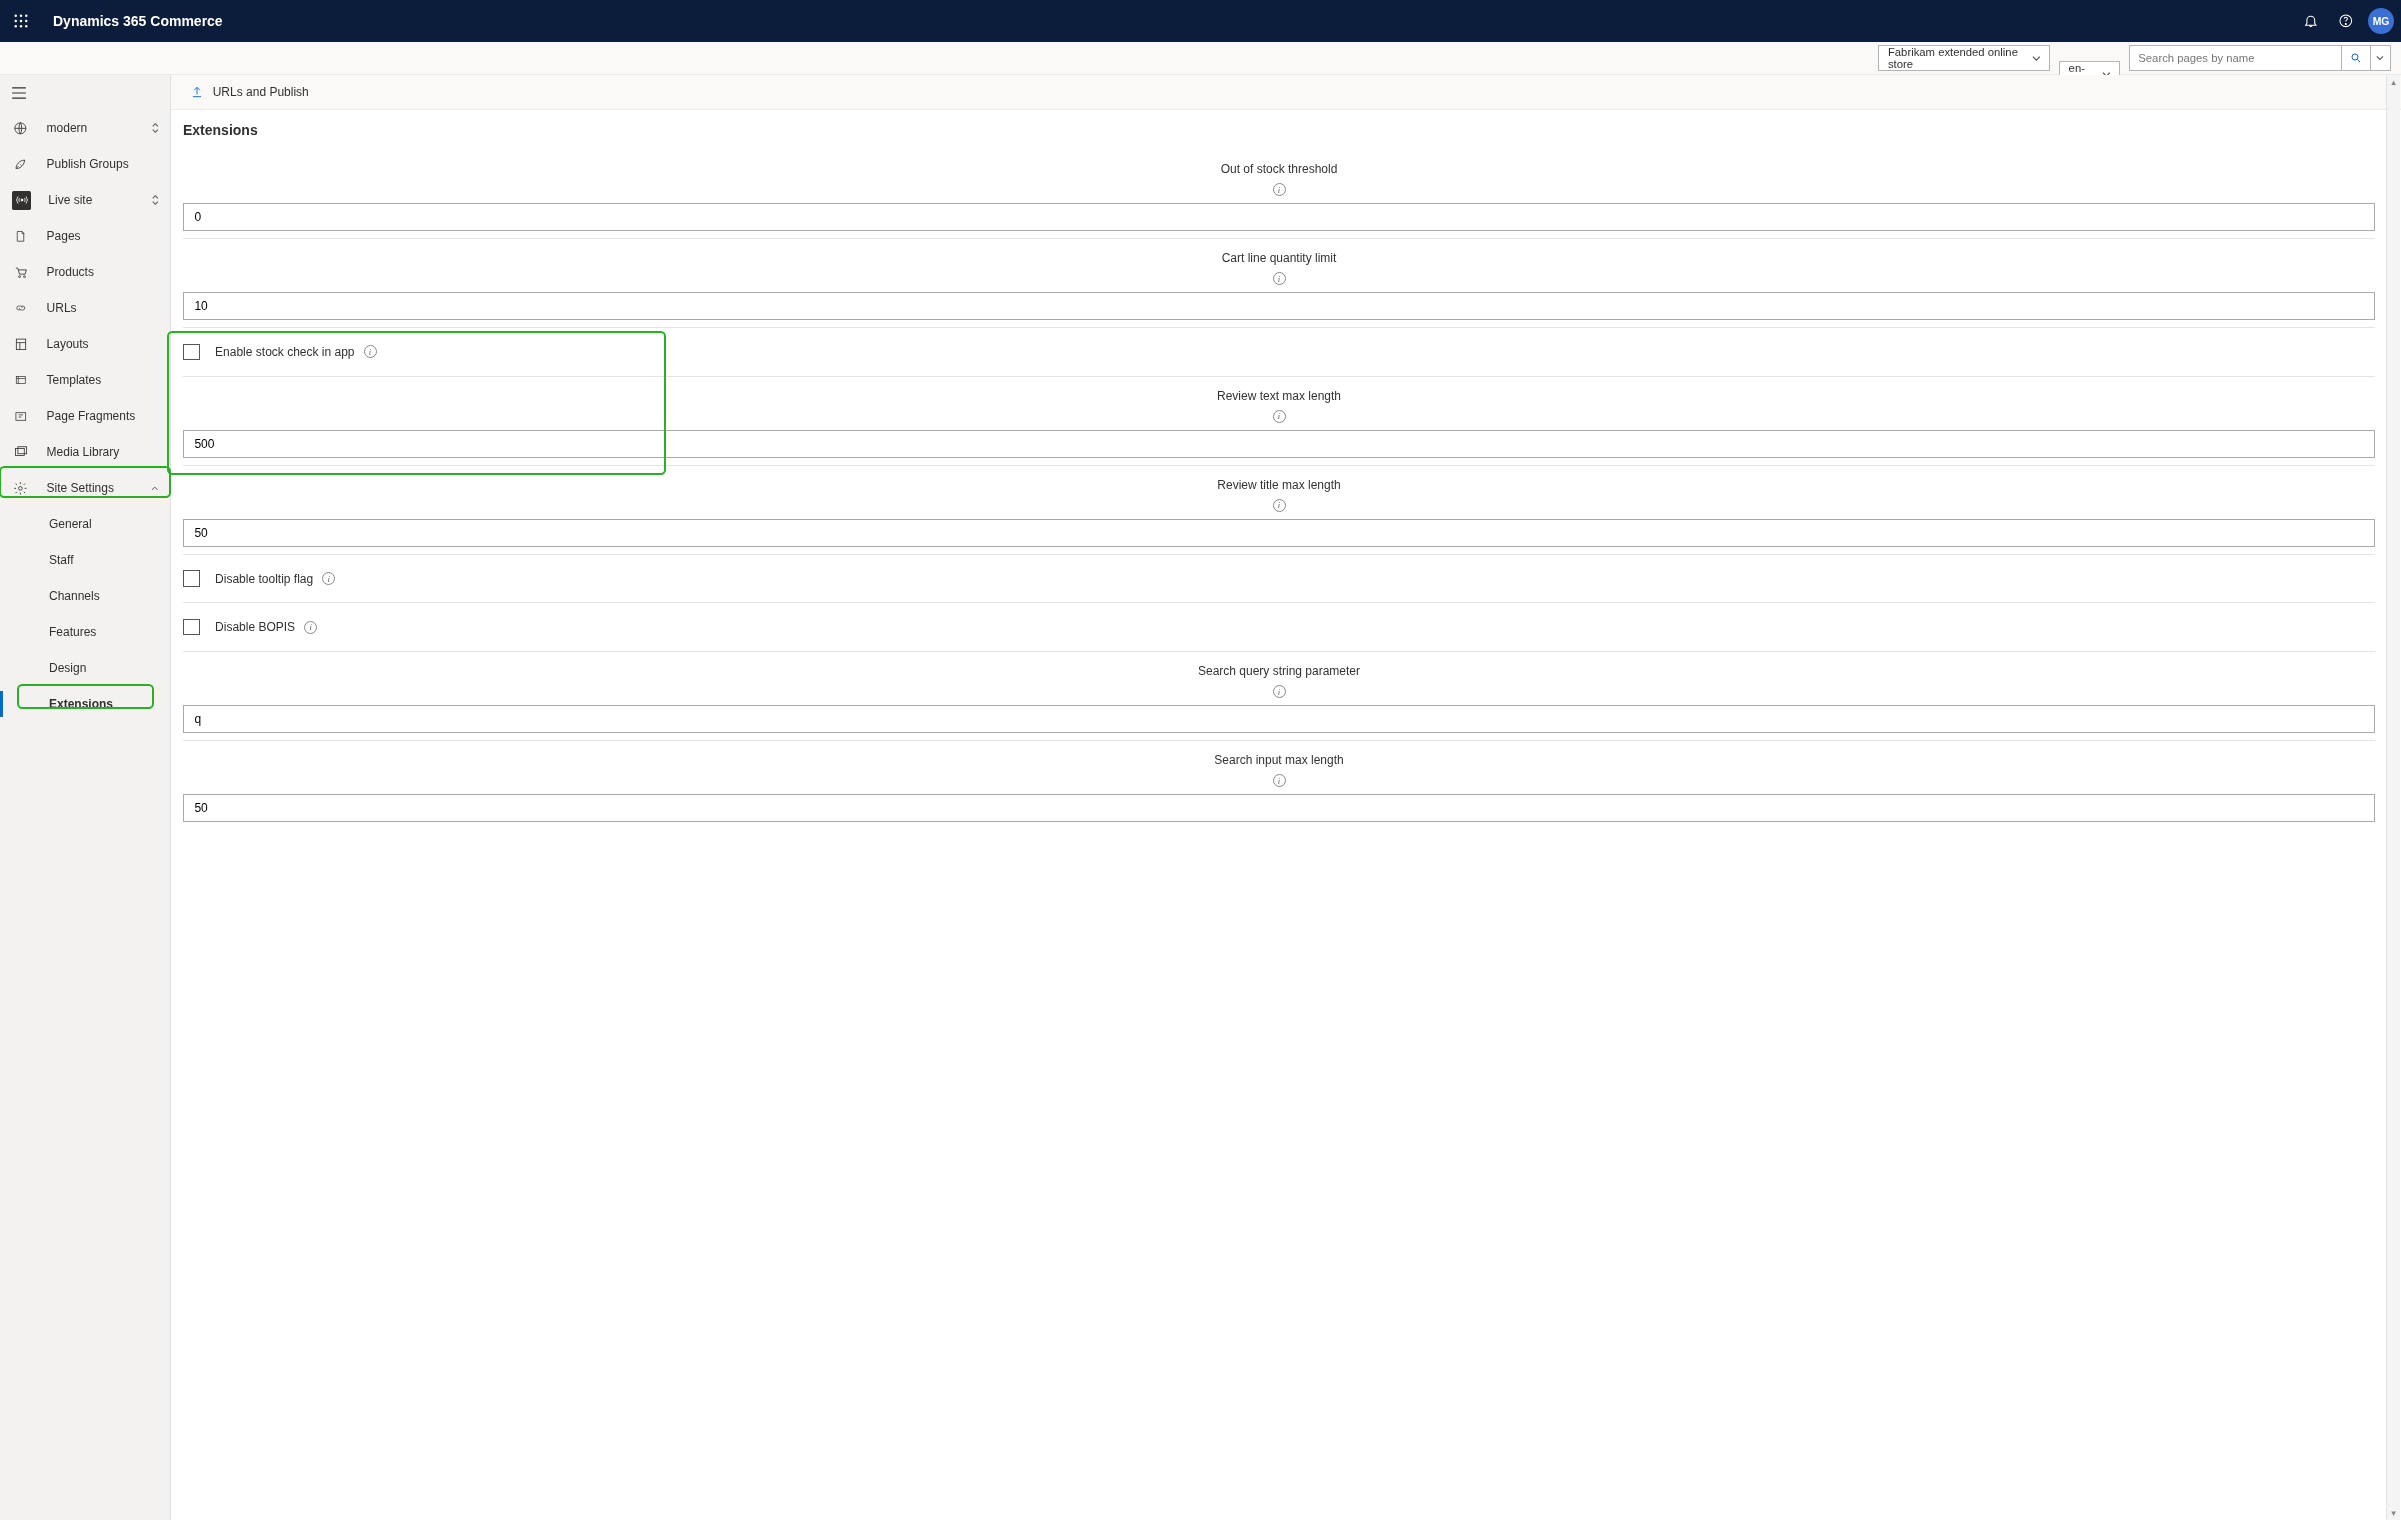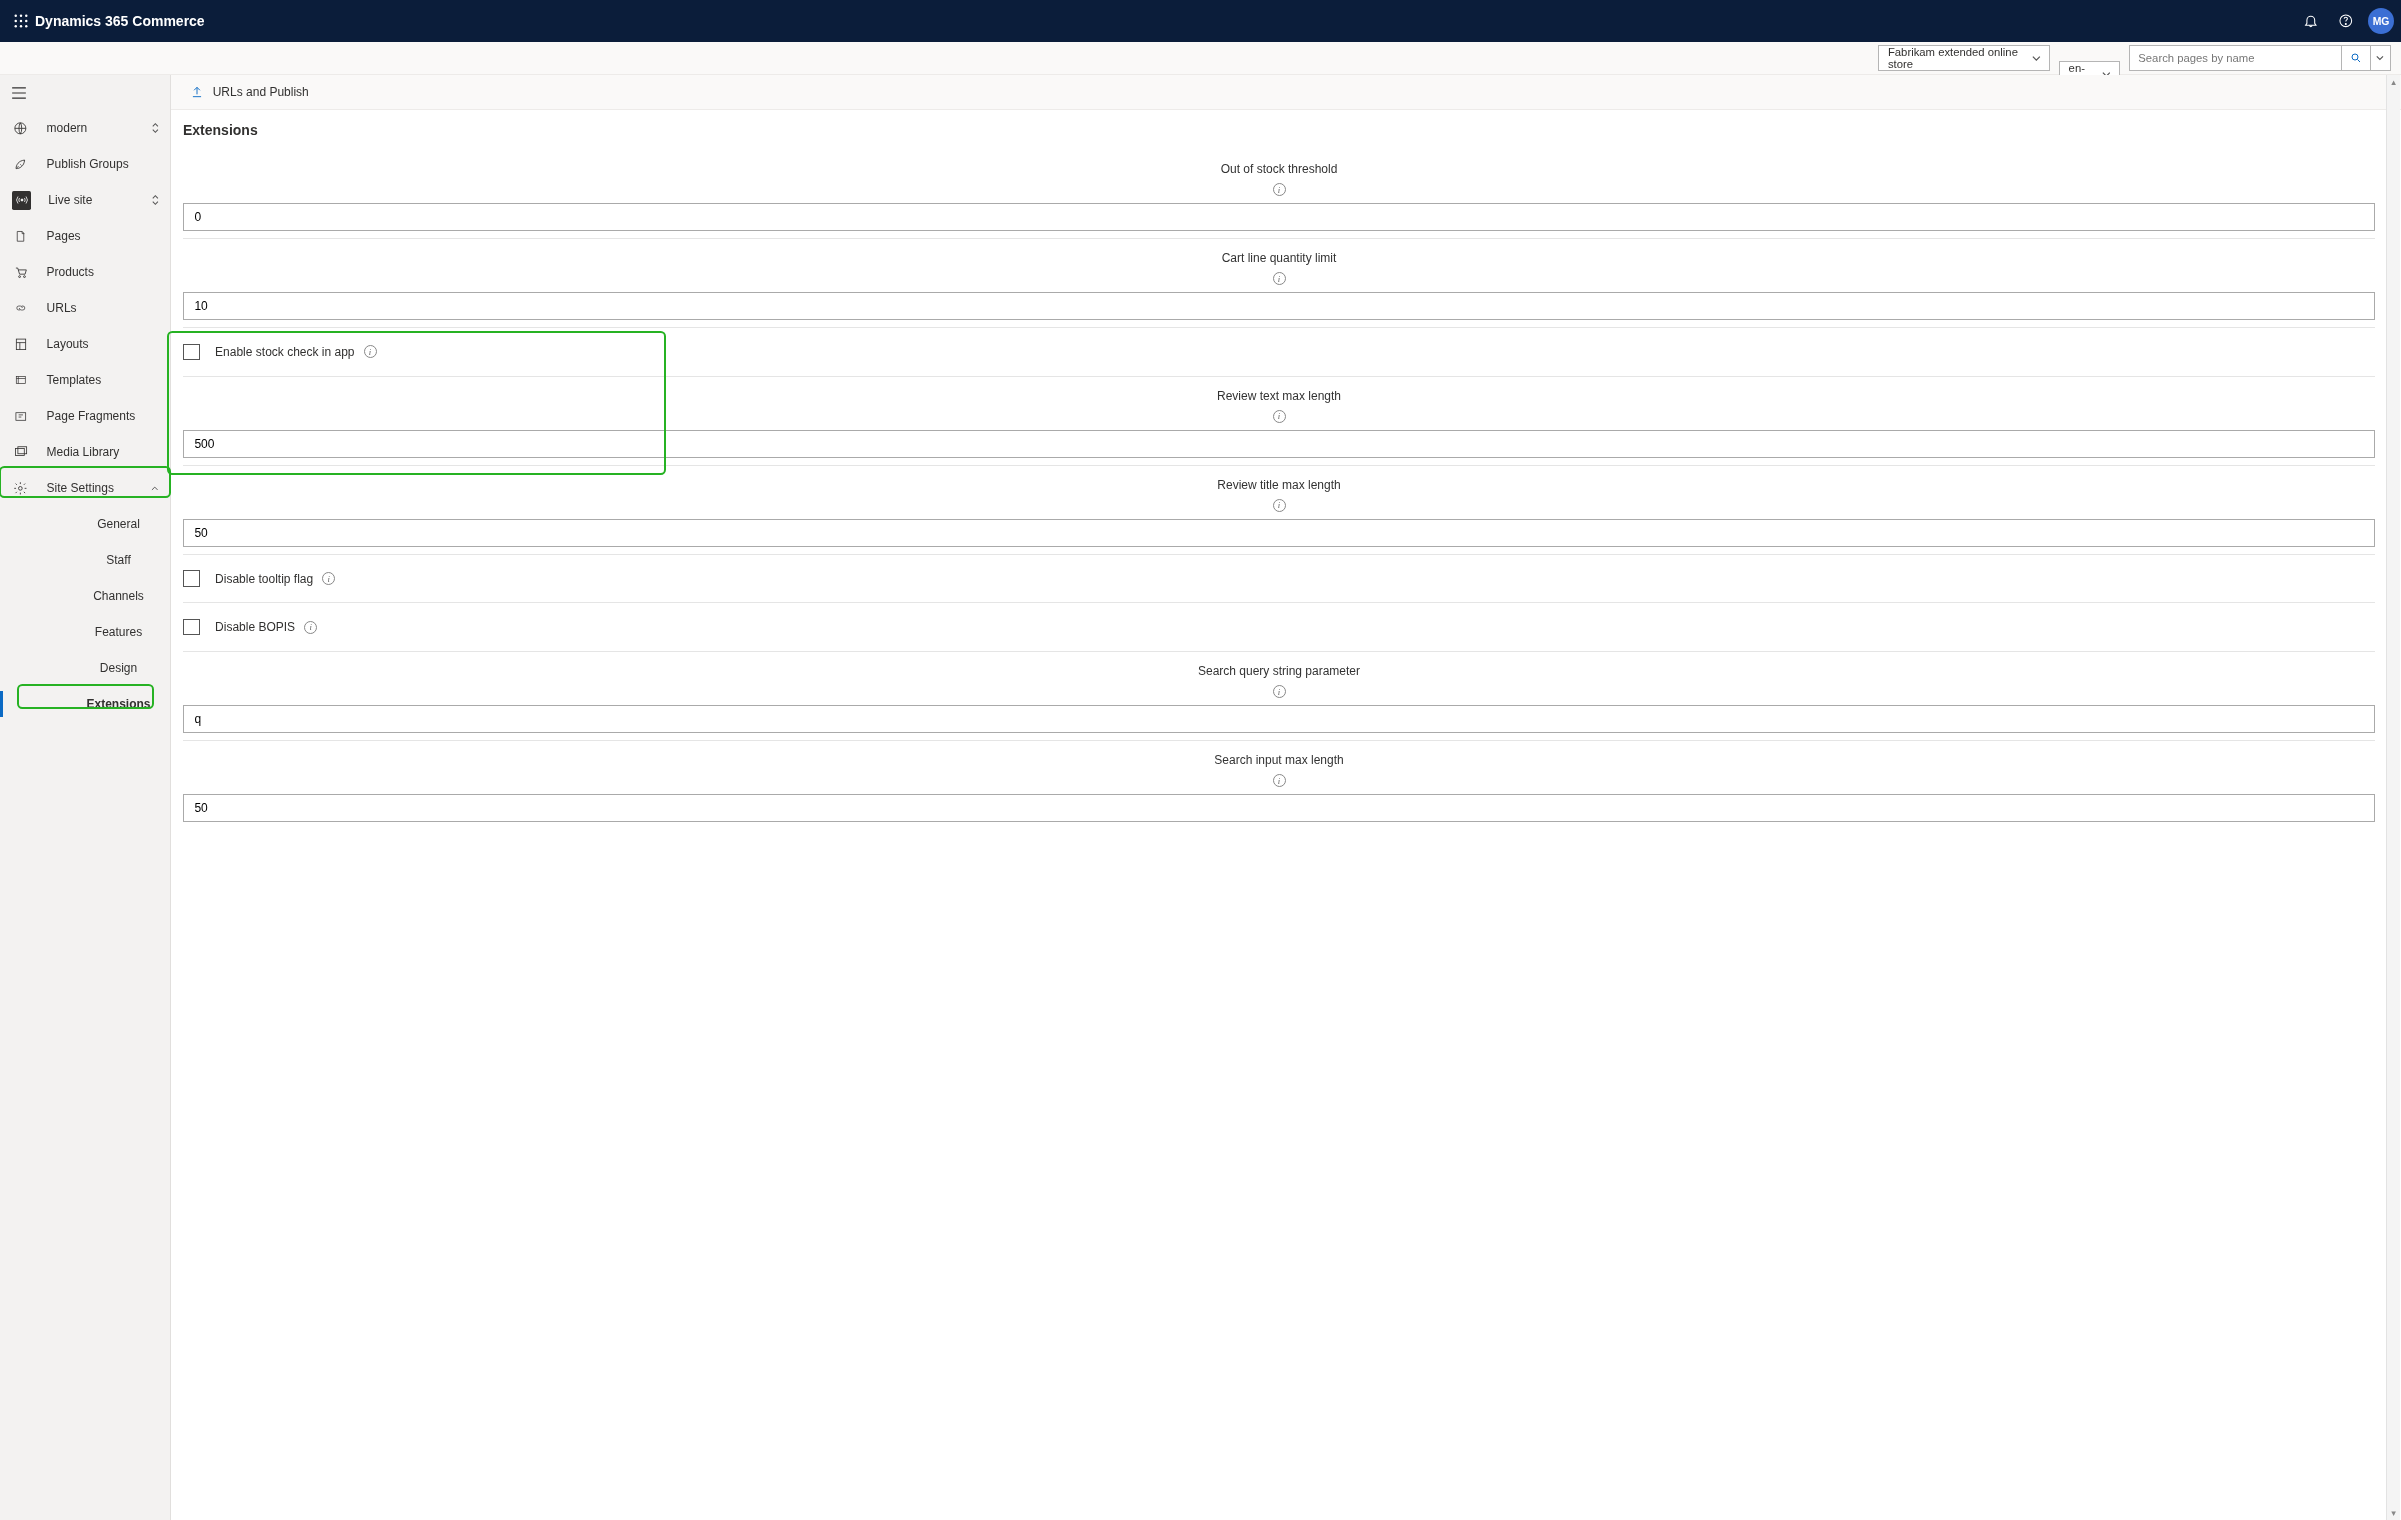--- a/index.html
+++ b/index.html
@@ -1,21 +1,21 @@
 <!DOCTYPE html>
 <html><head>
 <meta charset="utf-8">
 <style>
   * { box-sizing: border-box; margin: 0; padding: 0; }
   html, body { width: 100%; height: 100%; font-family: "Segoe UI", Arial, sans-serif; font-size: 12px; color: #323130; background: #fff; }
   
   
   .topbar { height: 42px; background: #0b1d3a; color: #fff; display: flex; align-items: center; padding: 0 7px; }
   .topbar .waffle { width: 28px; height: 28px; display: flex; align-items: center; justify-content: center; cursor: pointer; }
-  .topbar .brand { font-size: 14px; font-weight: 600; margin-left: 0; }
+  .topbar .brand { font-size: 14px; font-weight: 600; margin-left: 18px; }
   .topbar .spacer { flex: 1; }
   .topbar .icon-btn { width: 35px; height: 35px; display: flex; align-items: center; justify-content: center; cursor: pointer; }
   .topbar .avatar { width: 26px; height: 26px; border-radius: 50%; background: #3b6fd4; color: #fff; font-size: 10.4px; font-weight: 600; display: flex; align-items: center; justify-content: center; margin-left: 5.2px; cursor: pointer; }
   
   
   .subheader { height: 33px; background: #faf9f8; border-bottom: 0.9px solid #edebe9; display: flex; align-items: center; justify-content: flex-end; padding: 0 10.4px; gap: 8.7px; }
   .dd { height: 26px; border: 0.9px solid #b5b5b5; background: #fff; display: flex; align-items: center; padding: 0 8.7px; gap: 13px; cursor: pointer; font-size: 11.3px; }
   .dd .chev { margin-left: auto; color: #555; }
   .dd.store { width: 172px; }
   .dd.lang { width: 61px; margin-top: 32px; }
@@ -26,21 +26,21 @@
   .searchmore { height: 26px; width: 21px; border: 0.9px solid #b5b5b5; background: #fff; display: flex; align-items: center; justify-content: center; cursor: pointer; color: #444; }
   
   
   .shell { display: flex; height: calc(100% - 42px - 33px); }
   .sidebar { width: 171px; background: #f3f2f1; border-right: 0.9px solid #e1dfdd; display: flex; flex-direction: column; overflow-y: auto; }
   .sidebar .ham { height: 35px; display: flex; align-items: center; padding-left: 12px; cursor: pointer; }
   .navitem { height: 36px; display: flex; align-items: center; padding-left: 12px; cursor: pointer; gap: 17.3px; position: relative; font-size: 12px; color: #323130;}
   .navitem .nicon { width: 17.3px; display: flex; justify-content: center; align-items: center; color: #323130; }
   .navitem .trail { position: absolute; right: 10.4px; color: #555; }
   .navitem.livesite .nicon { background: #323130; color: #fff; width: 19px; height: 19px; border-radius: 1.7px; }
-  .subitem { height: 36px; display: flex; align-items: center; padding-left: 67px; cursor: pointer; font-size: 12px; color: #323130; position: relative; justify-content: center;}
+  .subitem { height: 36px; display: flex; align-items: center; padding-left: 49px; cursor: pointer; font-size: 12px; color: #323130; position: relative;}
   .subitem.active { font-weight: 600; }
   .subitem.active::before { content: ""; position: absolute; left: 0; top: 5.2px; bottom: 5.2px; width: 2.6px; background: #0b6ac4; }
   
   
   .main { flex: 1; display: flex; flex-direction: column; overflow: hidden; position: relative;}
   .cmdbar { height: 35px; background: #faf9f8; border-bottom: 0.9px solid #edebe9; display: flex; align-items: center; padding-left: 19px; gap: 8.7px; }
   .cmdbar .upload-icon { color: #0b6ac4; }
   .content { flex: 1; overflow-y: auto; padding: 12px 26px 35px 12px; position: relative;}
   .content h2 { font-size: 14px; font-weight: 600; margin-bottom: 12px; }
   .field { padding: 12px 0 7px; border-bottom: 0.9px solid #e5e5e5; }

